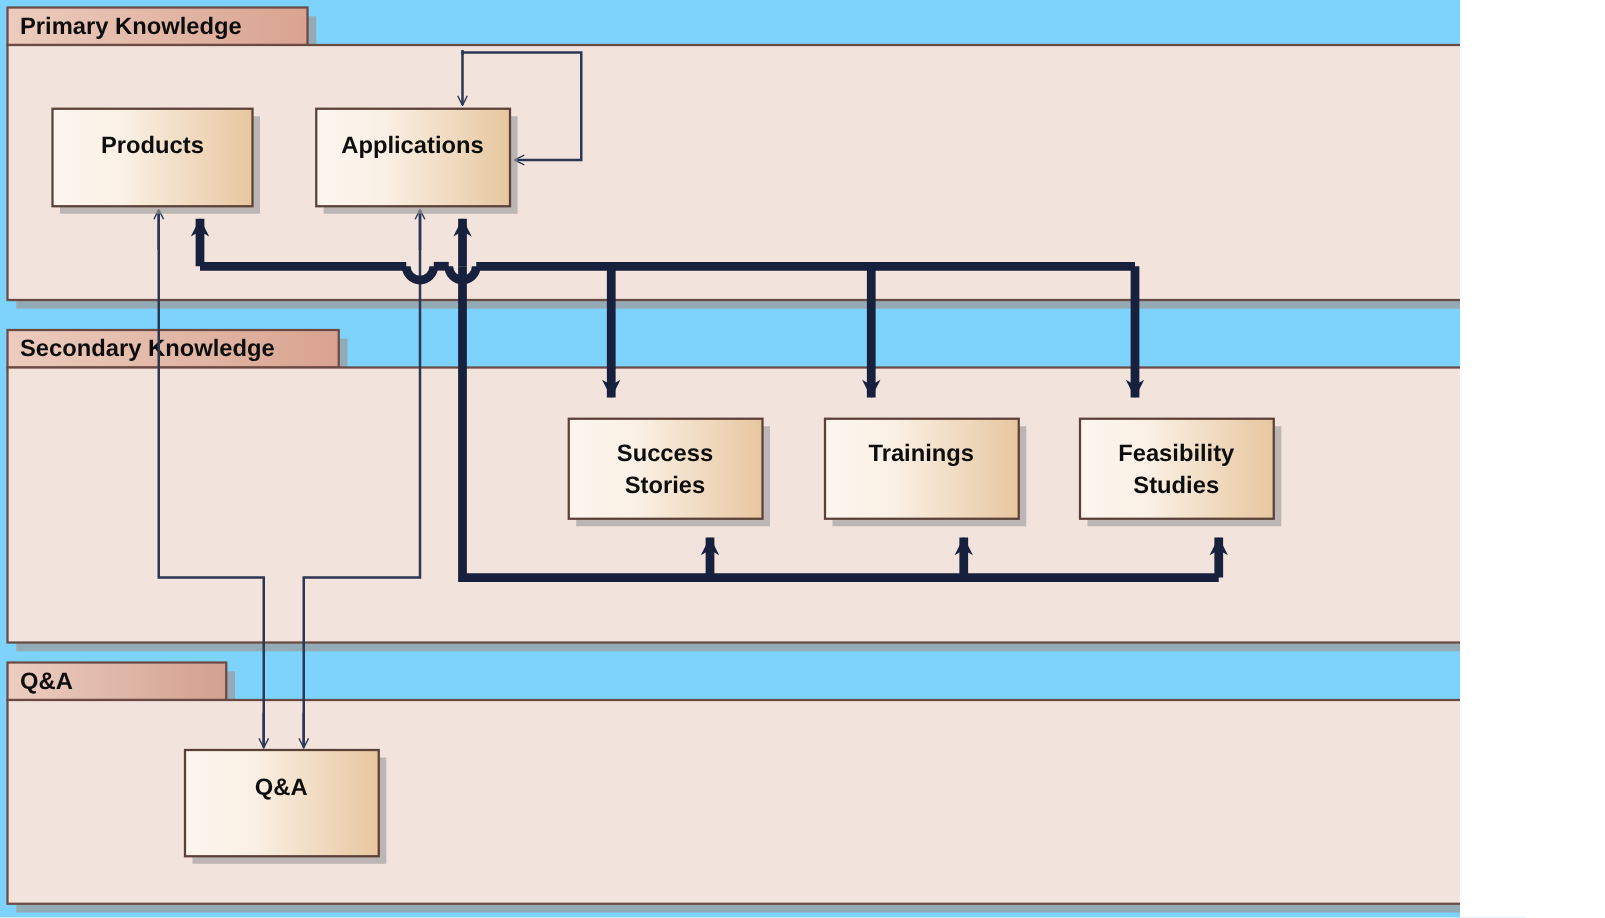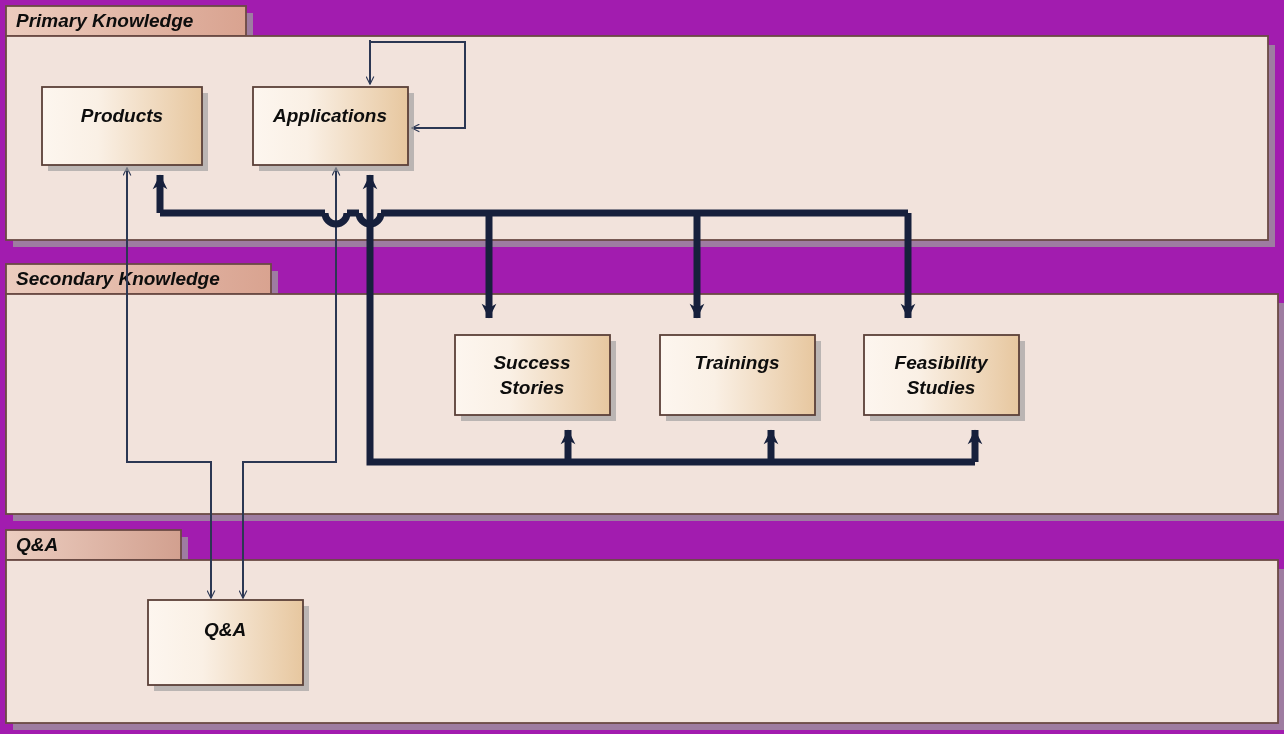--- a/index.html
+++ b/index.html
@@ -6,25 +6,24 @@
   html, body {
     margin: 0;
     padding: 0;
     background: #ffffff;
   }
   body {
     font-family: "Liberation Sans", sans-serif;
   }
   #canvas {
     position: relative;
-    width: 1284px;
+    width: 1168px;
     height: 734px;
-    background: #a21caf;
+    background: #7dd3fc;
     overflow: hidden;
-    font-style: italic;
   }
   #canvas svg.layer {
     position: absolute;
     left: 0;
     top: 0;
     width: 1284px;
     height: 734px;
   }
   .pkg-label {
     font-family: "Liberation Sans", sans-serif;

